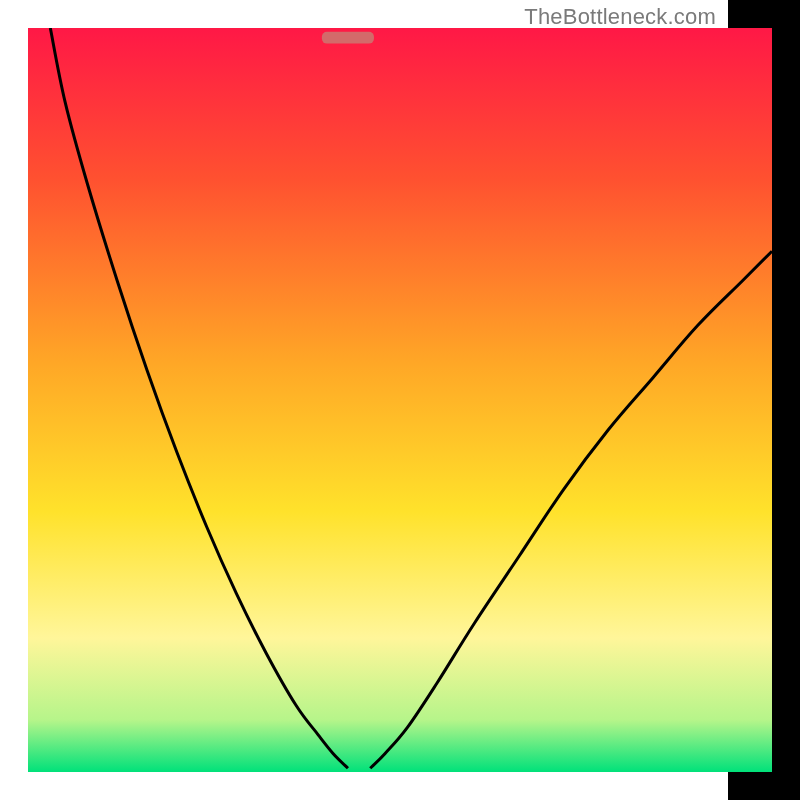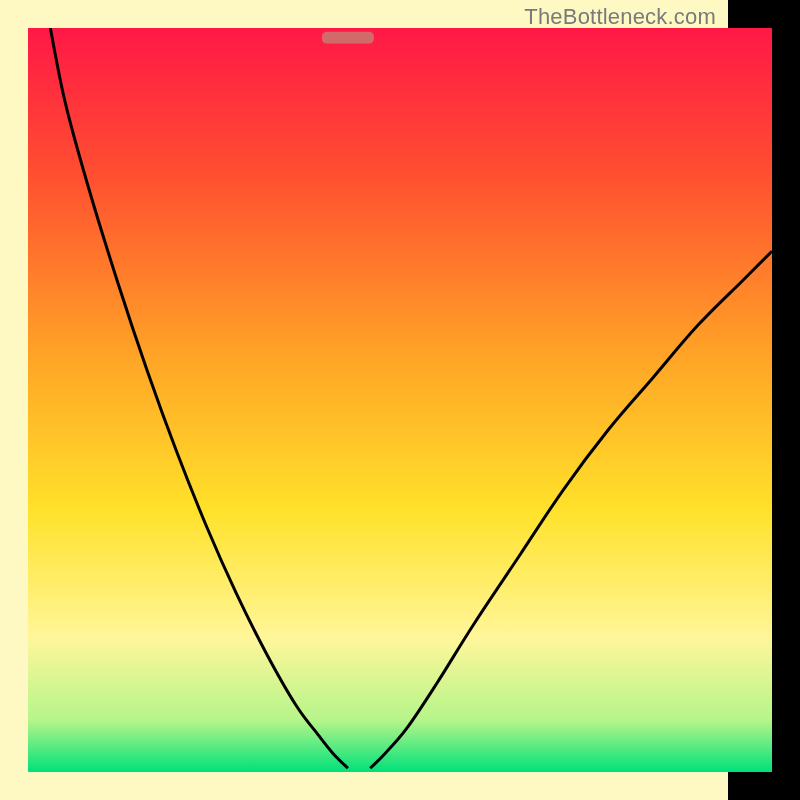--- a/index.html
+++ b/index.html
@@ -8,21 +8,21 @@
     width: 800px;
     height: 800px;
     overflow: hidden;
     background: #000;
     font-family: Arial, Helvetica, sans-serif;
   }
   .frame {
     position: relative;
     width: 728px;
     height: 800px;
-    background: #fef9c3;
+    background: #ffffff;
   }
   .watermark {
     position: absolute;
     top: 4px;
     right: 12px;
     color: #7a7a7a;
     font-size: 22px;
     font-weight: 500;
     letter-spacing: 0.2px;
     z-index: 10;

